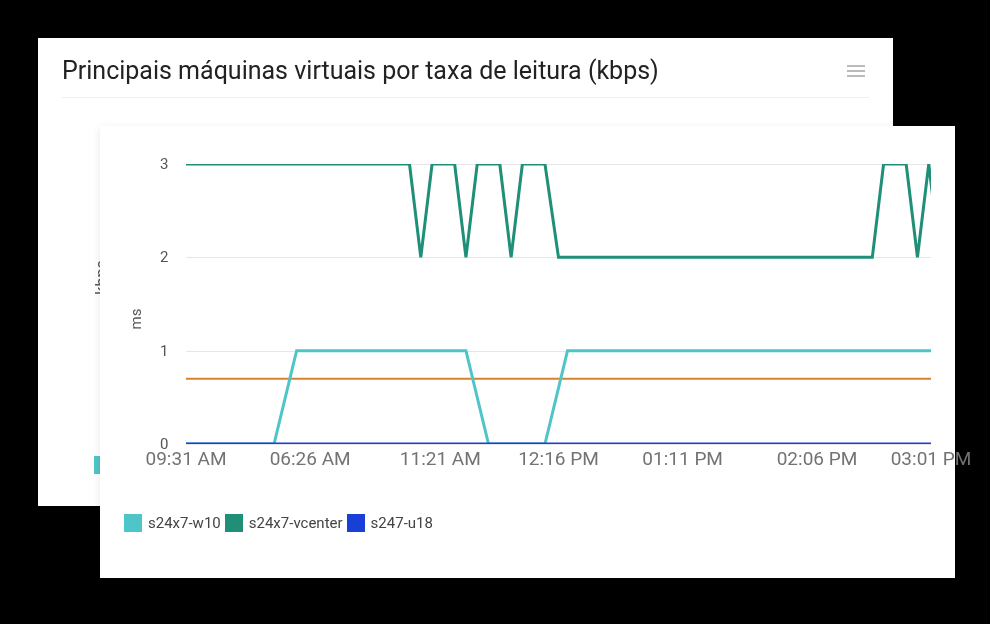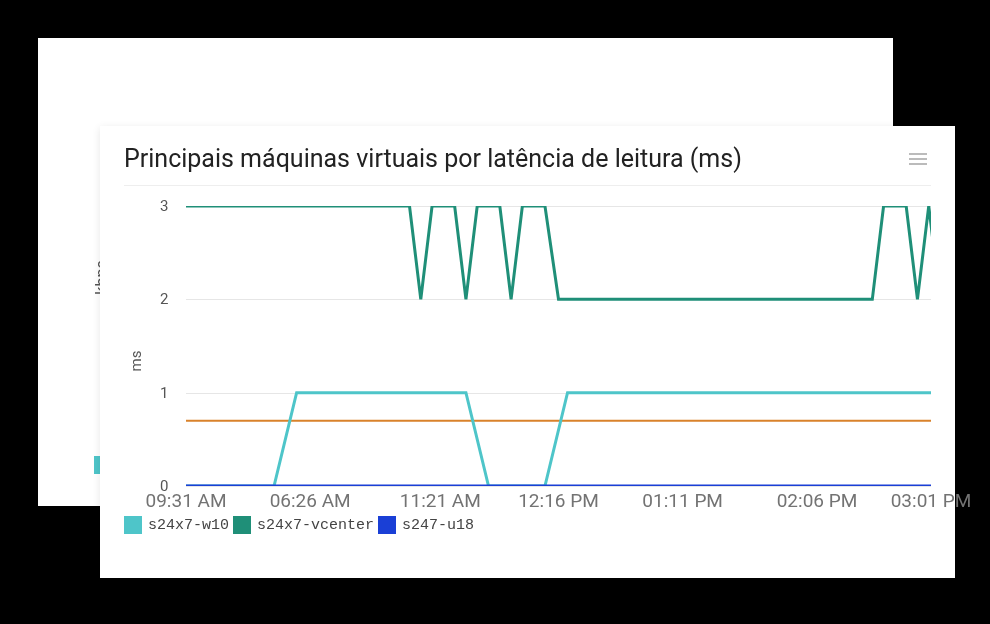--- a/index.html
+++ b/index.html
@@ -111,22 +111,22 @@
   .grid-line {
     position: absolute;
     left: 0;
     right: 0;
     height: 1px;
     background: #e6e6e6;
   }
   .legend {
     display: flex;
     gap: 4px;
+    margin-top: 40px;
     align-items: center;
-    font-family: Liberation Mono, monospace;
   }
   .legend-item {
     display: flex;
     align-items: center;
     gap: 6px;
     font-size: 15px;
     color: #444;
   }
   .swatch {
     width: 18px;
@@ -137,33 +137,33 @@
     left: 0;
     top: 0;
     width: 100%;
     height: 100%;
   }
 </style>
 </head>
 <body>
 
 <div class="card card-back">
-  <div class="axis-label-back">kbps</div>
-  <div class="legend-swatch-back"></div>
-</div>
-
-<div class="card card-front">
   <div class="card-header">
-    <div class="card-title">Principais máquinas virtuais por latência de leitura (ms)</div>
+    <div class="card-title">Principais máquinas virtuais por taxa de leitura (kbps)</div>
     <div class="menu-icon">
       <span></span>
         <span></span>
         <span></span>
     </div>
   </div>
+  <div class="axis-label-back">kbps</div>
+  <div class="legend-swatch-back"></div>
+</div>
+
+<div class="card card-front">
 
   <div class="chart-area">
     <div class="y-axis-label">ms</div>
     <div class="plot" id="plot" style="width: 745px; height: 280px;">
         <div class="grid-line" style="top: 280px;"></div>
         <div class="y-tick" style="top: 280px;">0</div>
         <div class="grid-line" style="top: 186.667px;"></div>
         <div class="y-tick" style="top: 186.667px;">1</div>
         <div class="grid-line" style="top: 93.3333px;"></div>
         <div class="y-tick" style="top: 93.3333px;">2</div>

